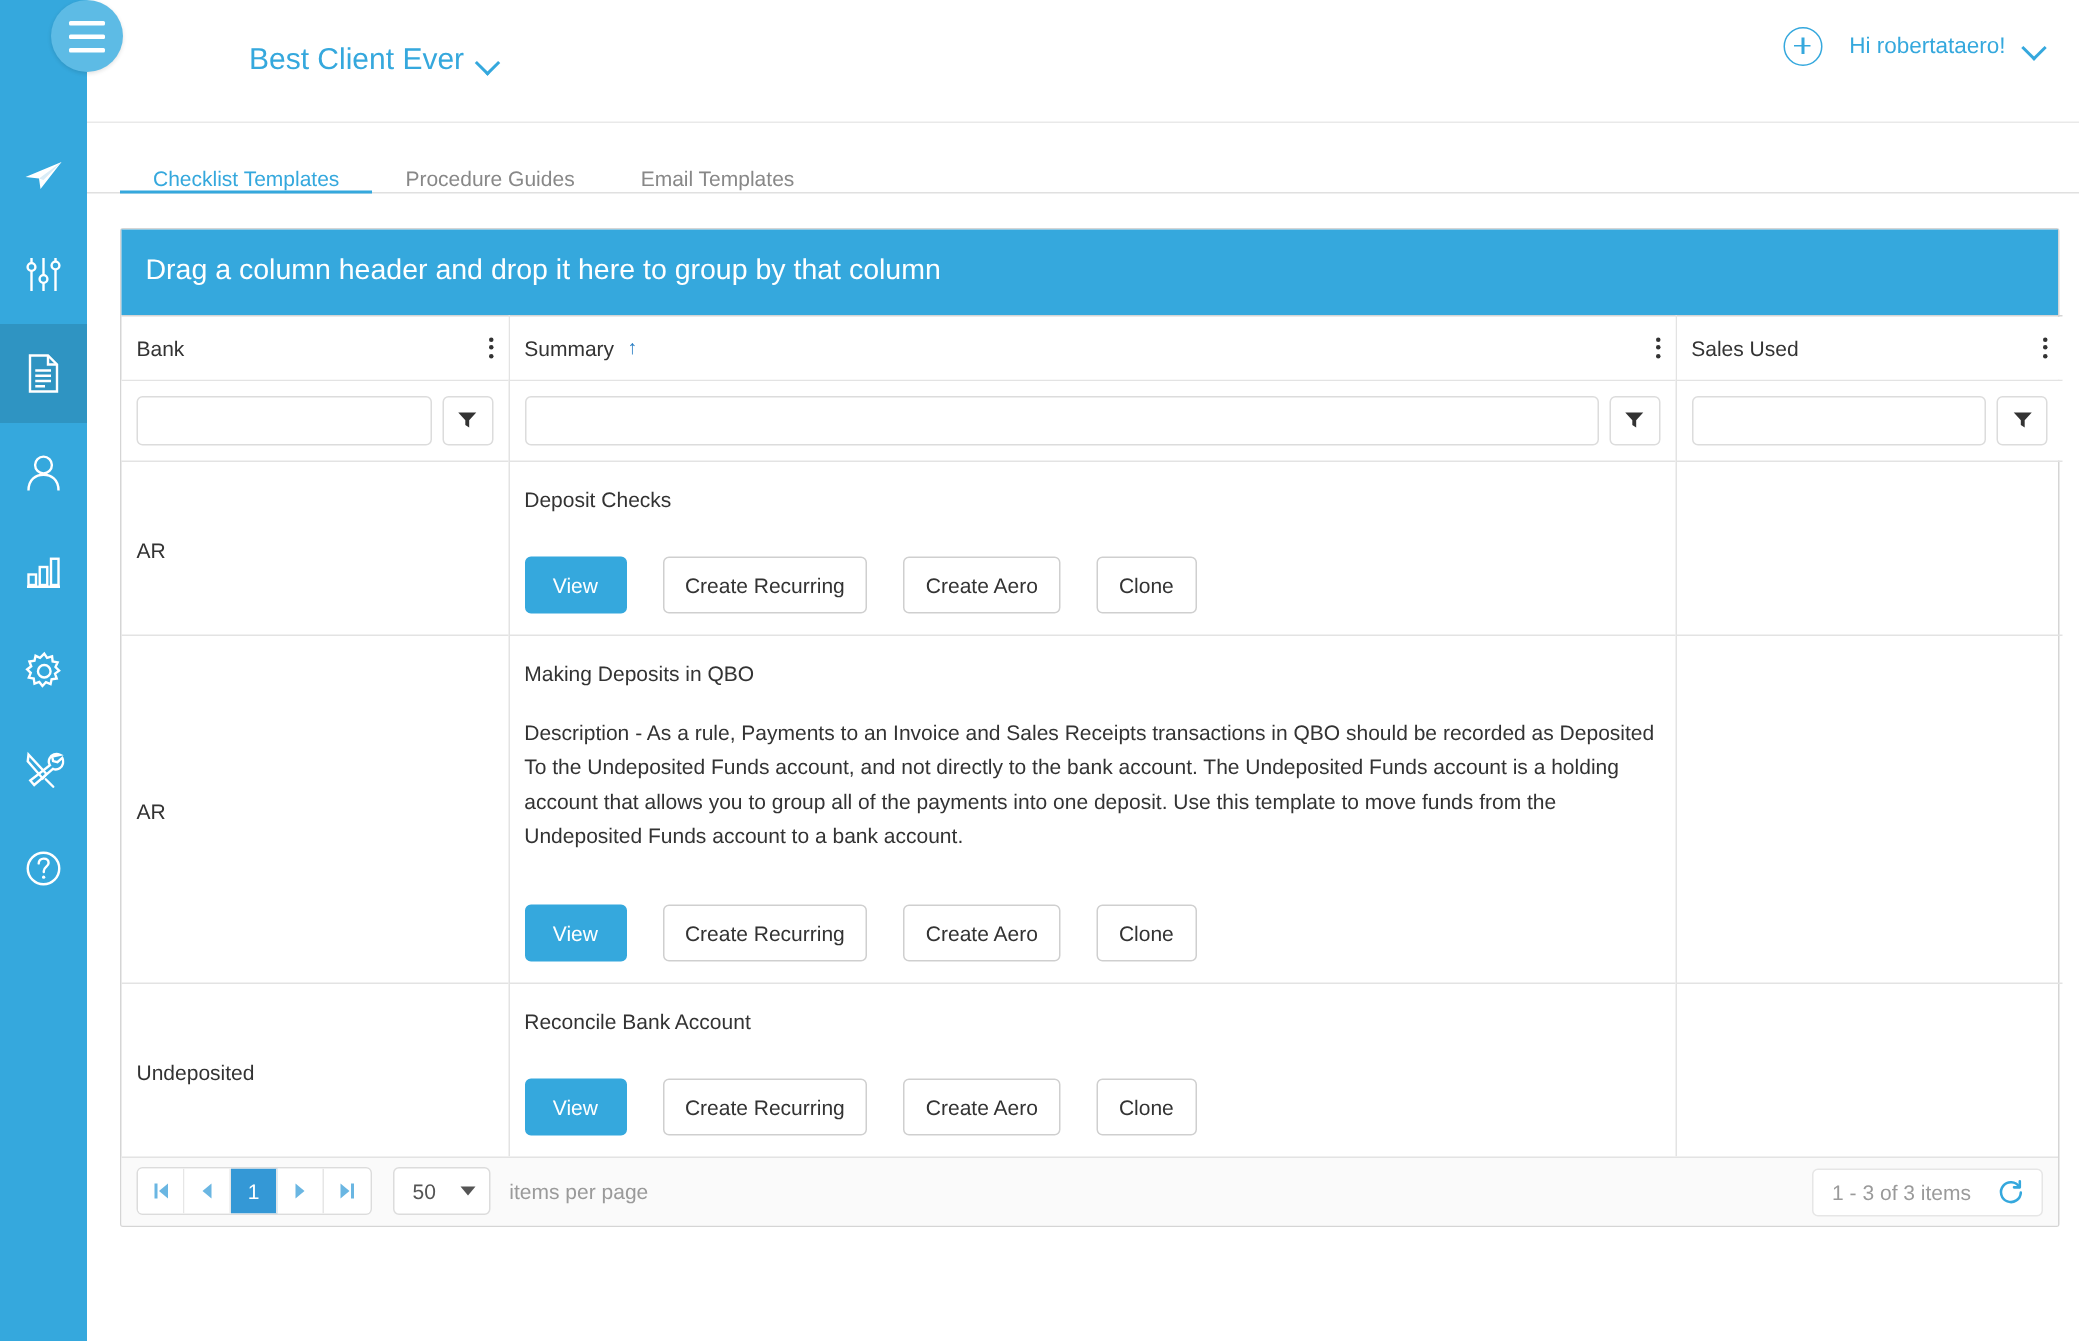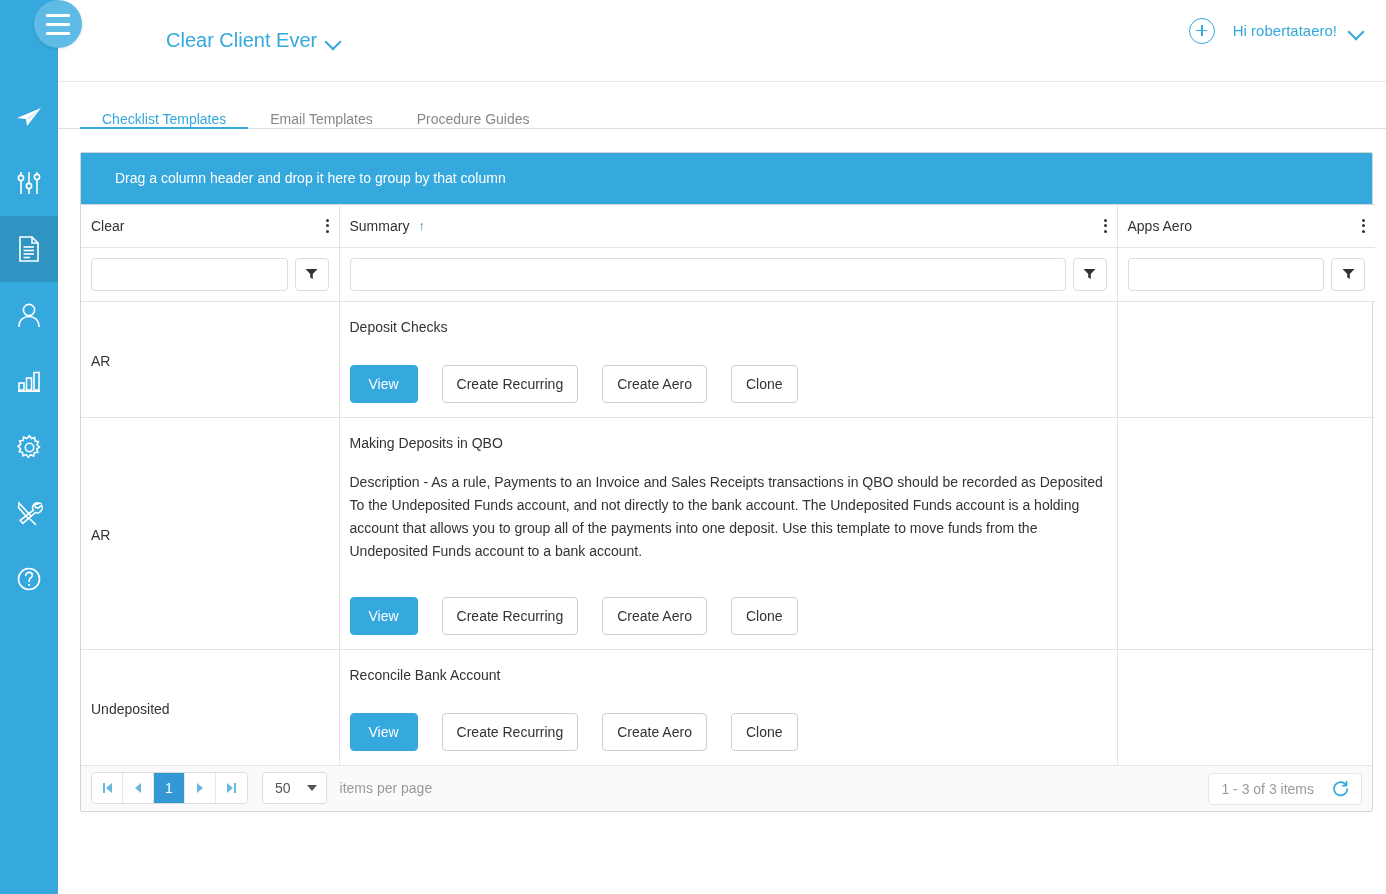--- a/index.html
+++ b/index.html
@@ -104,22 +104,22 @@
   .btn-group button.primary { background: #35a8dd; color: #fff; }
 
   .divider-line {
     position: absolute; left: 22px; right: 22px; bottom: 0;
     height: 1px; background: #e9e9e9;
   }
 
   
   .grid-wrap { margin: 23px 13px 0 22px; border: 1px solid #d5d5d5; border-radius: 2px; }
   .group-bar {
-    background: #35a8dd; color: #fff; font-size: 14px;
-    padding: 17px 34px; line-height: 1.2;
+    background: #35a8dd; color: #fff; font-size: 19px;
+    padding: 17px 16px; line-height: 1.2;
   }
   table.grid { width: 100%; border-collapse: collapse; table-layout: fixed; }
   table.grid col.c1 { width: 258px; }
   table.grid col.c2 { width: 778px; }
   table.grid col.c3 { width: 258px; }
 
   .grid th {
     border-top: 1px solid #d5d5d5;
     border-right: 1px solid #e3e3e3;
     padding: 13px 10px 13px 10px;
@@ -292,81 +292,81 @@
   <div class="hamburger">
     <span></span>
     <span></span>
     <span></span>
   </div>
 
   <div class="main">
 
     <div class="topbar">
       <div class="client-title">
-        <span>Clear Client Ever</span>
+        <span>Best Client Ever</span>
         <span class="chev"></span>
       </div>
       <div class="top-right">
         <div class="plus-icon"></div>
         <div class="greeting">
           <span>Hi robertataero!</span>
           <span class="chev"></span>
         </div>
       </div>
     </div>
 
     <div class="tabs">
       <div class="tab active">
         <span>Checklist Templates</span>
       </div>
       <div class="tab">
+        <span>Procedure Guides</span>
+      </div>
+      <div class="tab">
         <span>Email Templates</span>
-      </div>
-      <div class="tab">
-        <span>Procedure Guides</span>
       </div>
     </div>
 
 
     <div class="grid-wrap">
 
       <div class="group-bar">Drag a column header and drop it here to group by that column</div>
 
       <table class="grid">
         <colgroup>
             <col class="c1">
             <col class="c2">
             <col class="c3">
           </colgroup>
         <thead>
           <tr>
             <th>
               <div class="th-inner">
-                <span>Clear</span>
+                <span>Bank</span>
               </div>
               <span class="kebab">
                   <i></i>
                   <i></i>
                   <i></i>
                 </span>
             </th>
             <th>
               <div class="th-inner">
                 <span>Summary</span>
                 <span class="sort-arrow">↑</span>
               </div>
               <span class="kebab">
                   <i></i>
                   <i></i>
                   <i></i>
                 </span>
             </th>
             <th>
               <div class="th-inner">
-                <span>Apps Aero</span>
+                <span>Sales Used</span>
               </div>
               <span class="kebab">
                   <i></i>
                   <i></i>
                   <i></i>
                 </span>
             </th>
           </tr>
           <tr>
             <td class="filter-cell">

